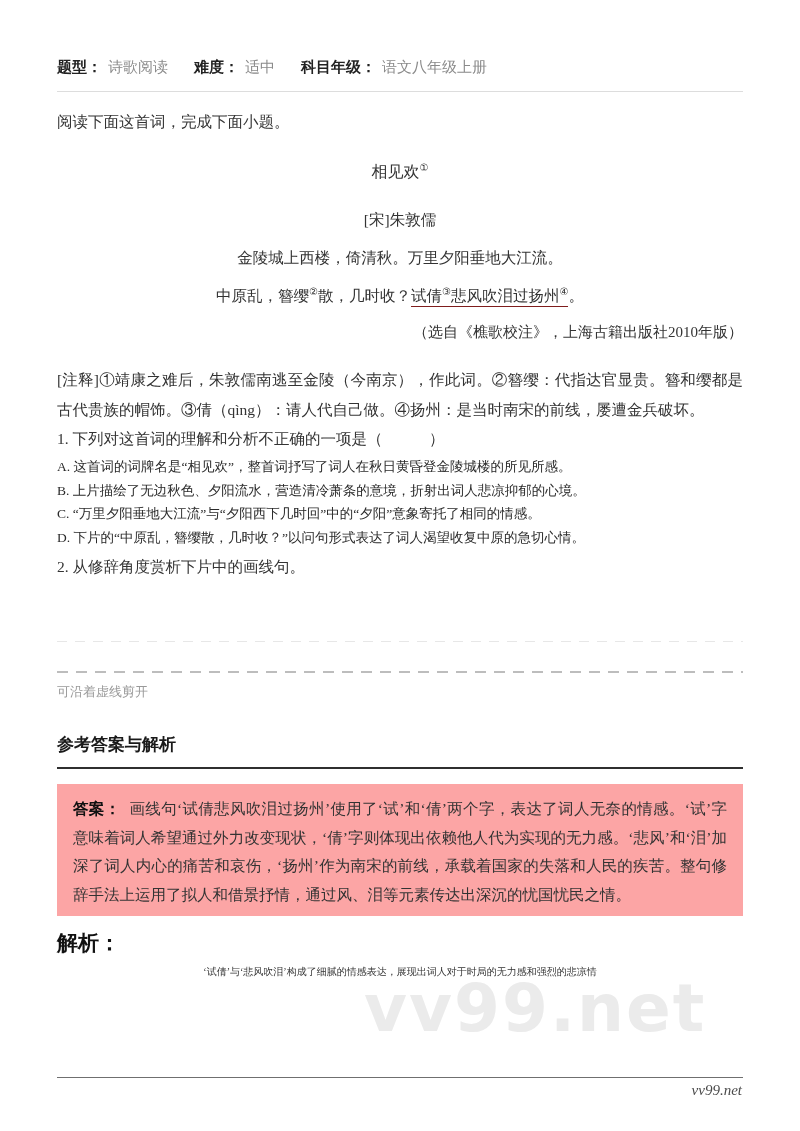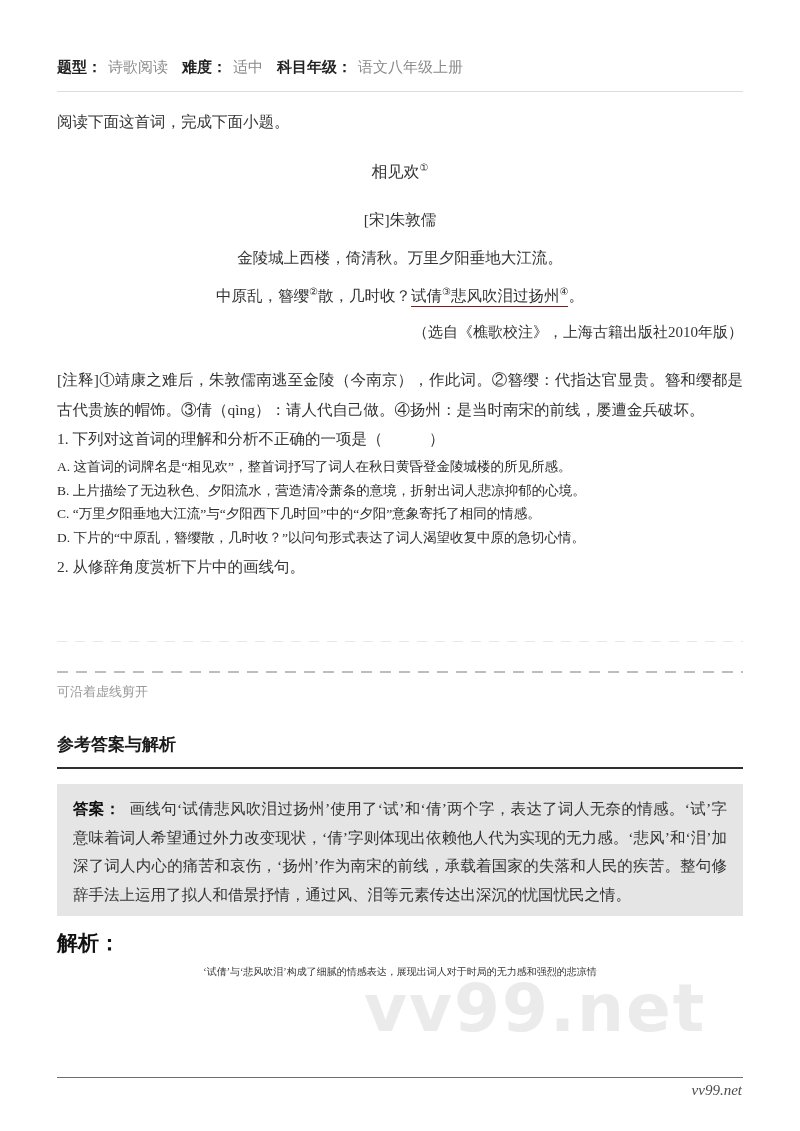--- a/index.html
+++ b/index.html
@@ -14,21 +14,21 @@
     font-family:"DejaVu Sans","Liberation Sans",sans-serif;
     font-weight:bold; font-size:66px; color:#ebebeb; letter-spacing:2px;
     user-select:none;
   }
   .content { position:relative; z-index:1; padding:0 57px; }
 
   
   .meta-header {
     padding-top:58px; font-size:15px;
     font-family:"Liberation Sans","DejaVu Sans",sans-serif;
-    display:flex; align-items:baseline; gap:14px; white-space:nowrap;
+    display:flex; align-items:baseline; gap:26px; white-space:nowrap;
   }
   .meta-pair { display:inline-flex; gap:6px; }
   .meta-label { font-weight:bold; color:#222222; }
   .meta-value { color:#8a8a8a; }
   .divider-top { border:none; border-top:1px solid #dddddd; margin:14px 0 0 0; }
 
   .intro { margin-top:19px; font-size:15.5px; line-height:22px; }
 
   .poem { text-align:center; }
   .poem-title  { margin-top:28px; font-size:16px; line-height:22px; }
@@ -54,21 +54,21 @@
   }
   .cut-label { margin-top:9px; text-align:left; color:#999999; font-size:13px; line-height:20px; }
 
   .answer-heading {
     margin-top:31px; font-size:17px; font-weight:bold; color:#1a1a1a;
     font-family:"Liberation Sans","DejaVu Sans",sans-serif; line-height:23px;
   }
   .heavy-rule { border:none; border-top:2px solid #2f2f2f; margin:11px 0 0 0; }
 
   .answer-box {
-    margin-top:15px; background:#e5e5e5; padding:11px 16px 7px 16px;
+    margin-top:15px; background:#fca5a5; padding:11px 16px 7px 16px;
     font-size:15.5px; line-height:28.5px; text-align:justify;
   }
   .bold-label {
     font-weight:bold; color:#111111;
     font-family:"Liberation Sans","DejaVu Sans",sans-serif;
   }
   .answer-box .bold-label { margin-right:9px; }
 
   .analysis { margin-top:16px; }
   .analysis-label { font-size:21px; line-height:22px; }

